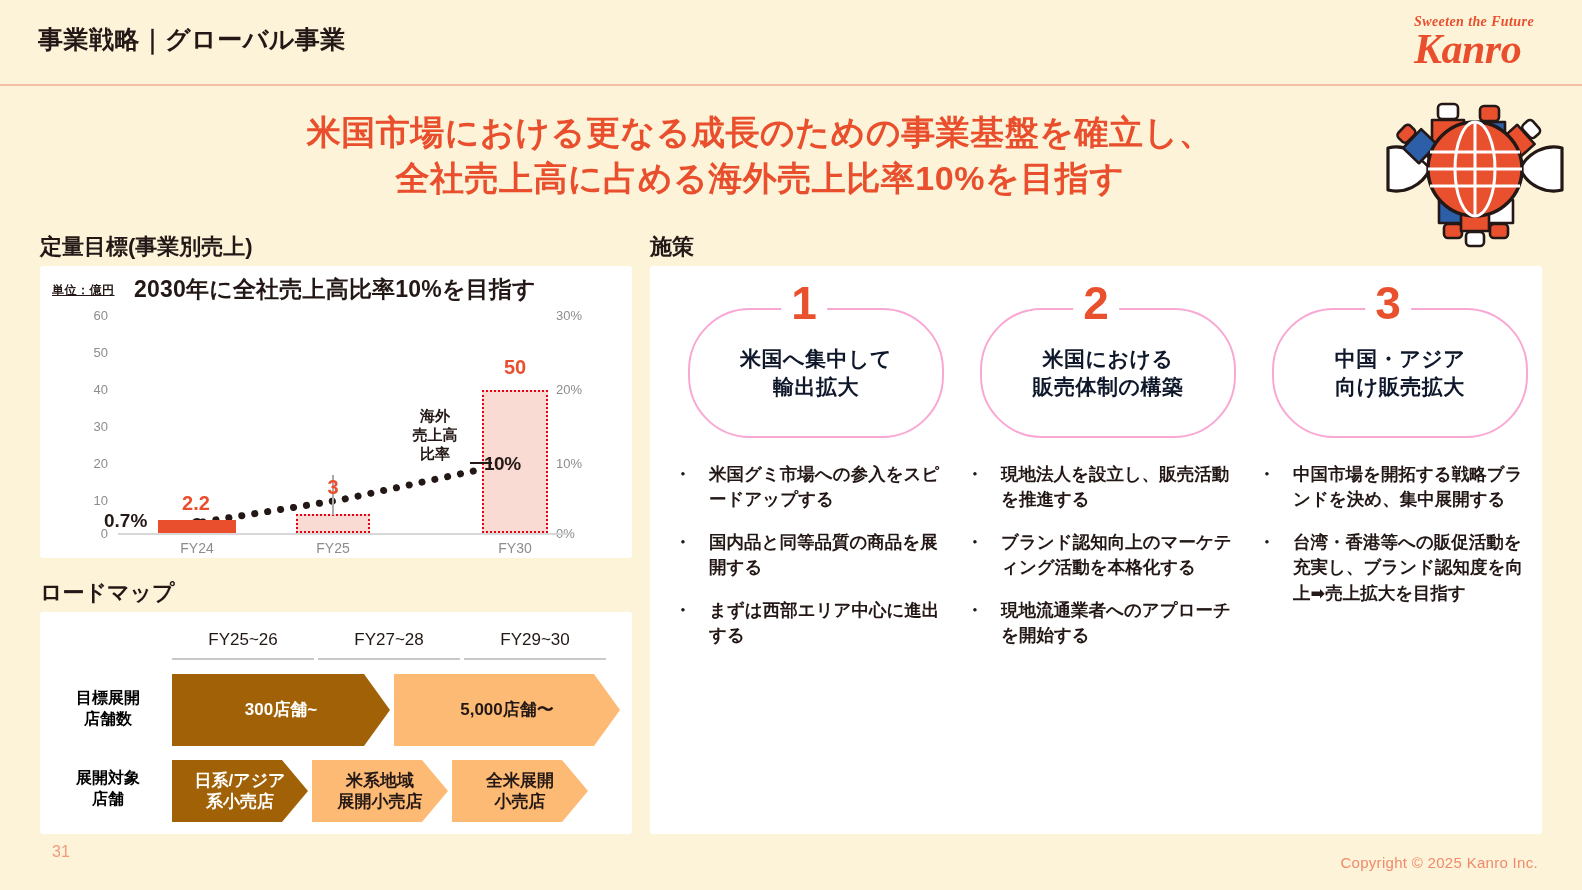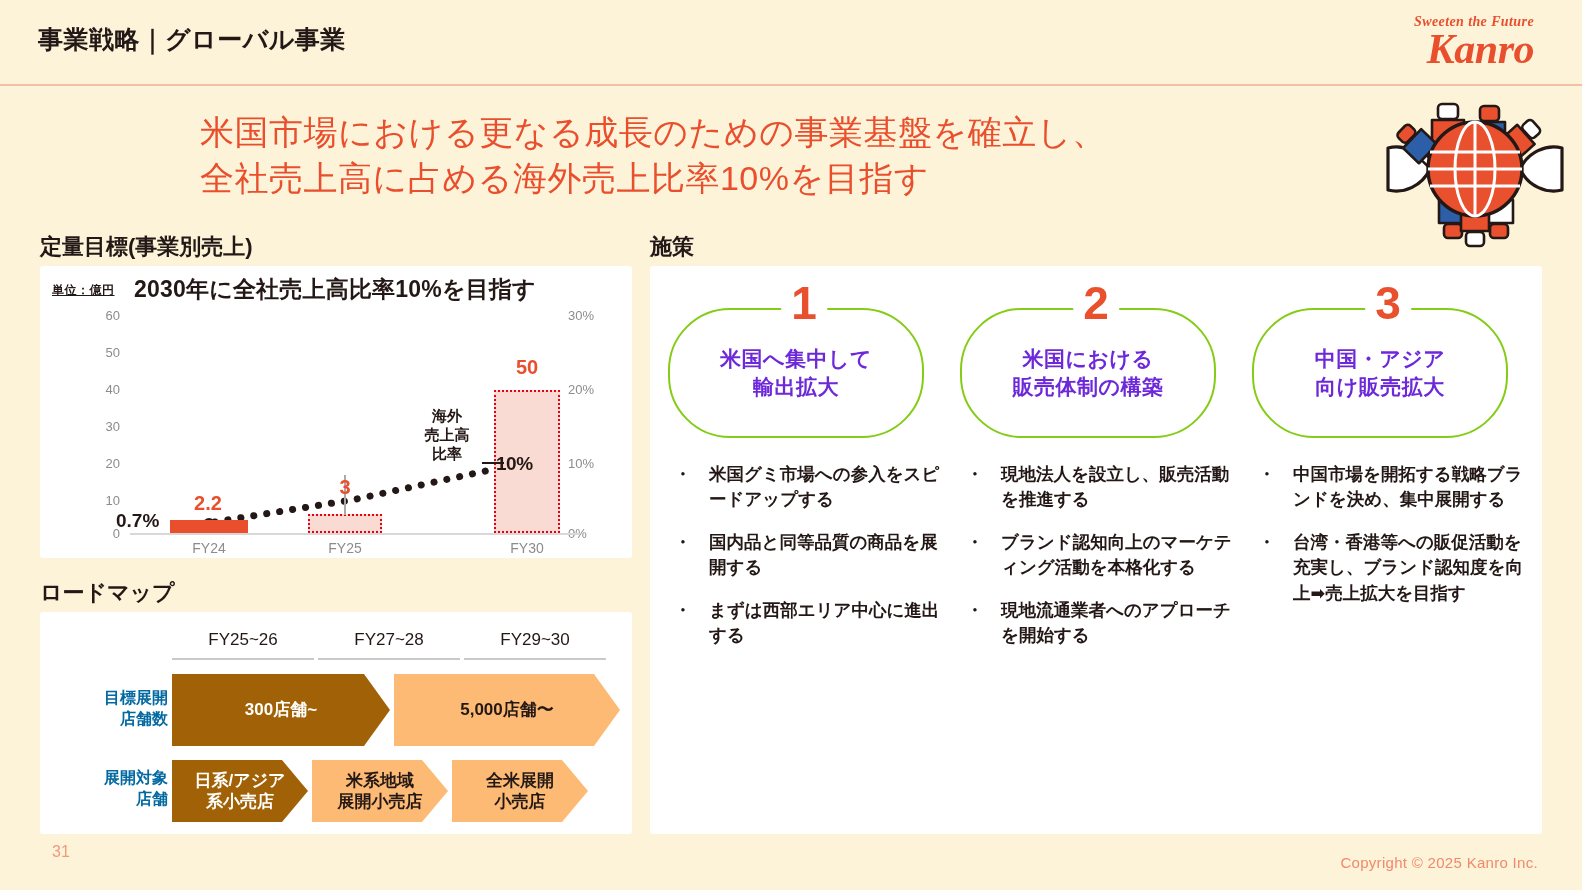--- a/index.html
+++ b/index.html
@@ -16,37 +16,37 @@
   
   .hdr-title {
     position:absolute; left:38px; top:23px;
     font-size:25px; font-weight:700; letter-spacing:.5px;
     color:#231815; white-space:nowrap;
   }
   .hdr-rule {
     position:absolute; left:0; top:84px; width:1582px; height:2px;
     background:#F3BFA6;
   }
-  .logo { position:absolute; right:48px; top:14px; text-align:right;margin-left:8px; }
+  .logo { position:absolute; right:48px; top:14px; text-align:left;margin-left:8px; }
   .logo-tag {
     font-family:"Liberation Serif","DejaVu Serif",serif;
     font-style:italic; font-weight:700;
     font-size:14px; color:#E94F2D; letter-spacing:.4px;
   }
   .logo-name {
     font-family:"Liberation Serif","DejaVu Serif",serif;
     font-style:italic; font-weight:700;
     font-size:42px; line-height:.95; color:#E94F2D; letter-spacing:-.5px;
   }
 
   
   .headline {
     position:absolute; left:200px; top:110px; width:1120px;
-    color:#E94F2D;
-    font-size:34px; font-weight:400; line-height:1.35; letter-spacing:.5px;
+    text-align:center; color:#E94F2D;
+    font-size:34px; font-weight:700; line-height:1.35; letter-spacing:.5px;
   }
 
   
   .globe { position:absolute; left:1382px; top:86px; width:186px; height:166px; }
 
   
   .sec-label {
     position:absolute; font-size:22px; font-weight:700; color:#231815;
   }
   #lbl-kpi  { left:40px;  top:232px; }
@@ -63,21 +63,21 @@
 
   
   .unit {
     position:absolute; left:12px; top:16px;
     font-size:12px; font-weight:700; color:#231815; letter-spacing:.5px;text-decoration:underline;
   }
   .chart-title {
     position:absolute; left:94px; top:8px;
     font-size:23px; font-weight:700; color:#231815; letter-spacing:.2px;
   }
-  .plot { position:absolute; left:12px; top:44px; width:592px; height:248px; }
+  .plot { position:absolute; left:0; top:44px; width:592px; height:248px; }
 
   .ytick, .y2tick {
     position:absolute; font-size:13px; color:#8C8C8C;
     width:46px; text-align:right;
   }
   .ytick  { left:22px; }
   .y2tick { left:516px; text-align:left; width:60px; }
 
   .baseline {
     position:absolute; left:78px; top:223px; width:450px; height:1.5px;
@@ -132,44 +132,44 @@
   }
 
   
   .rm-phase {
     position:absolute; font-size:17px; color:#231815; text-align:center; width:150px;
   }
   .rm-ul {
     position:absolute; height:2px; background:#C9C9C9;
   }
   .rm-rowlabel {
-    position:absolute; font-size:16px; font-weight:700; color:#0369a1;
-    text-align:right; width:120px; line-height:1.3;
+    position:absolute; font-size:16px; font-weight:700; color:#000000;
+    text-align:center; width:120px; line-height:1.3;
   }
   .chev {
     position:absolute; display:flex; align-items:center; justify-content:center;
     color:#231815; font-size:17px; font-weight:700; text-align:center;
     line-height:1.25;
     clip-path:polygon(0 0, calc(100% - 26px) 0, 100% 50%, calc(100% - 26px) 100%, 0 100%);
   }
   .chev.dark  { background:#a16207; color:#FFFFFF; }
   .chev.light { background:#fdba74; color:#231815; }
 
   
   .plan-col { position:absolute; top:0; width:288px; height:568px; }
   .badge-num {
     position:absolute; left:50%; transform:translateX(-50%);
     top:14px; font-size:46px; font-weight:700; color:#E8502E;
     line-height:1; background:#FFFFFF; padding:0 10px; z-index:3;
   }
   .oval {
-    position:absolute; left:8px; top:42px; width:256px; height:130px;
-    border:2px solid #84cc16; border-radius:62px;
+    position:absolute; left:28px; top:42px; width:256px; height:130px;
+    border:2px solid #f9a8d4; border-radius:62px;
     display:flex; align-items:center; justify-content:center;
-    text-align:center; color:#6d28d9;
+    text-align:center; color:#0f172a;
     font-size:21px; font-weight:700; line-height:1.35; letter-spacing:.5px;
   }
   .bullets { position:absolute; left:14px; top:196px; width:268px; }
   .bullet {
     display:flex; font-size:17.5px; line-height:1.45; color:#231815;
     margin-bottom:17px; font-weight:600;
   }
   .bullet .dot { width:15px; flex:0 0 15px; }
   .bullet .btxt { flex:1;margin-left:20px; }
 

